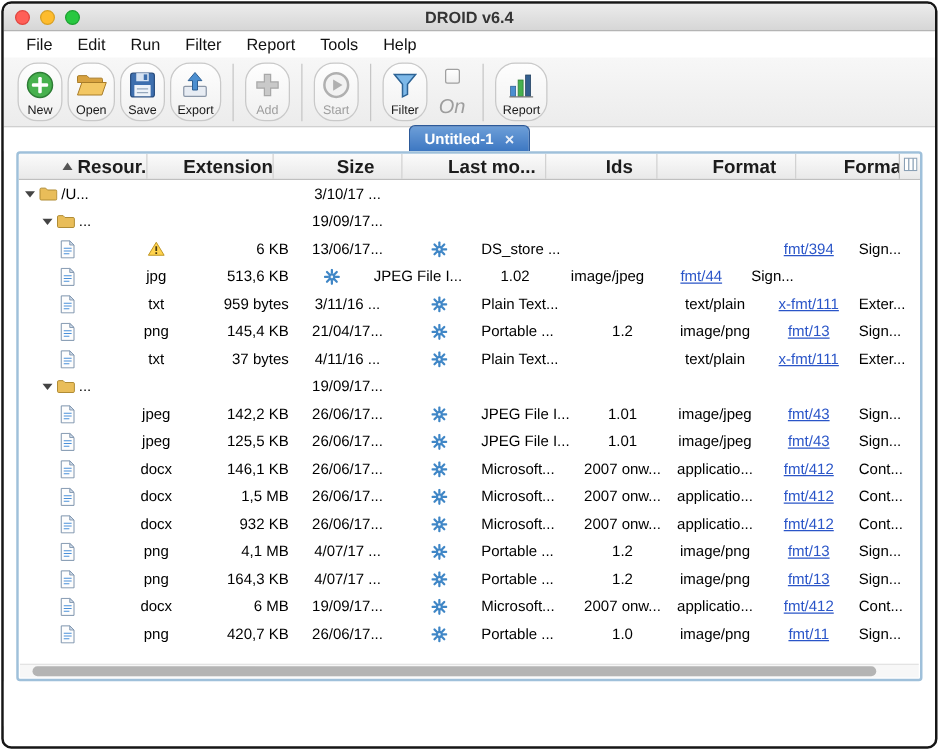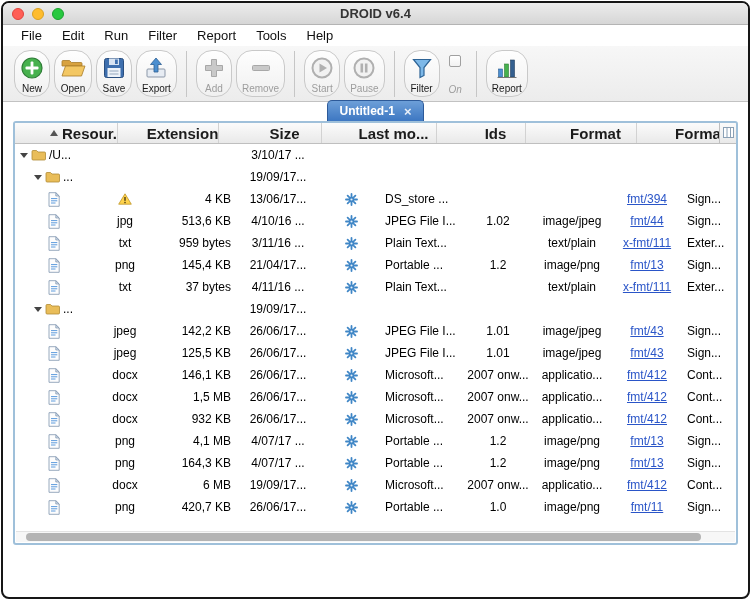--- a/index.html
+++ b/index.html
@@ -18,21 +18,21 @@
   .menu-item{font-size:13px;color:#111;padding:0 10px;cursor:default;}
   
   .toolbar{height:56px;background:linear-gradient(#f7f7f7,#ececec);border-bottom:1px solid #c2c2c2;display:flex;align-items:center;padding:0 9px;}
   .tbtn{display:flex;flex-direction:column;align-items:center;justify-content:space-between;height:47px;min-width:36px;padding:3px 5px 2px;border:1px solid #c9c9c9;border-radius:16px;background:linear-gradient(#fefefe,#f0f0f0);margin:0 2px;}
   .tbtn .lbl{font-size:10px;color:#1a1a1a;line-height:11px;white-space:nowrap;}
   .tbtn.disabled .lbl{color:#9d9d9d;}
   .ticon{height:27px;display:flex;align-items:center;}
   .tsep{width:1px;height:46px;background:#c6c6c6;margin:0 7px;}
   .tcheck{display:flex;flex-direction:column;align-items:center;justify-content:space-between;height:47px;padding:5px 2px 2px;margin:0 5px;}
   .cb{width:12px;height:12px;border:1px solid #a0a0a0;border-radius:2px;background:linear-gradient(#ffffff,#f1f1f1);}
-  .tcheck .lbl{font-size:10px;color:#9d9d9d;font-style:italic;}
+  .tcheck .lbl{font-size:16px;color:#9d9d9d;font-style:italic;}
   
   .tabstrip{height:19px;background:#fff;display:flex;justify-content:center;align-items:flex-end;}
   .tab{height:21px;display:flex;align-items:center;gap:9px;padding:0 12px;background:linear-gradient(#6d9fd8,var(--tab-accent,#3d77c2));border:1px solid #2d5a99;border-bottom:none;border-radius:5px 5px 0 0;color:#fff;font-size:12px;font-weight:bold;cursor:default;}
   .tab-close{font-size:13px;font-weight:bold;color:#eaf0f9;line-height:1;cursor:pointer;}
   
   .tablepanel{margin:0 10px;width:725px;height:424px;border:2px solid #9fc0da;border-radius:3px;background:#fff;position:relative;overflow:hidden;}
   .thead{height:21px;display:flex;background:linear-gradient(#fbfbfb,#e9e9e9);border-bottom:1px solid #bfbfbf;position:relative;}
   .th{display:flex;align-items:center;justify-content:center;font-size:15px;font-weight:bold;color:#1c1c1c;border-right:1px solid #d2d2d2;overflow:hidden;white-space:nowrap;padding:0 3px;flex:none;gap:4px;cursor:default;margin-left:29px;}
   .th.lft{justify-content:flex-start;padding-left:6px;}
   .sort-arrow{width:0;height:0;border-left:4px solid transparent;border-right:4px solid transparent;border-bottom:6px solid #555;flex:none;}
@@ -120,47 +120,29 @@
       </div>
       <div class="tsep"></div>
       <div class="tbtn disabled">
         <span class="ticon">
           <svg width="24" height="24" viewBox="0 0 24 24">
             <path d="M9.5 3.5 h5 v6 h6 v5 h-6 v6 h-5 v-6 h-6 v-5 h6 z" fill="#c9c9c9" stroke="#a8a8a8"></path>
           </svg>
         </span>
         <span class="lbl">Add</span>
       </div>
-      <div class="tbtn disabled">
-        <span class="ticon">
-          <svg width="24" height="24" viewBox="0 0 24 24">
-            <rect x="3.5" y="9.5" width="17" height="5" rx="1" fill="#c9c9c9" stroke="#a8a8a8"></rect>
-          </svg>
-        </span>
-        <span class="lbl">Remove</span>
-      </div>
       <div class="tsep"></div>
       <div class="tbtn disabled">
         <span class="ticon">
           <svg width="24" height="24" viewBox="0 0 24 24">
             <circle cx="12" cy="12" r="9.5" fill="#f2f2f2" stroke="#b0b0b0" stroke-width="2"></circle>
             <path d="M9.5 7.5 L17 12 L9.5 16.5 Z" fill="#b0b0b0"></path>
           </svg>
         </span>
         <span class="lbl">Start</span>
-      </div>
-      <div class="tbtn disabled">
-        <span class="ticon">
-          <svg width="24" height="24" viewBox="0 0 24 24">
-            <circle cx="12" cy="12" r="9.5" fill="#f2f2f2" stroke="#b0b0b0" stroke-width="2"></circle>
-            <rect x="8.5" y="7.5" width="2.6" height="9" fill="#b0b0b0"></rect>
-            <rect x="12.9" y="7.5" width="2.6" height="9" fill="#b0b0b0"></rect>
-          </svg>
-        </span>
-        <span class="lbl">Pause</span>
       </div>
       <div class="tsep"></div>
       <div class="tbtn">
         <span class="ticon">
           <svg width="24" height="24" viewBox="0 0 24 24">
             <path d="M3.5 3.5 L20.5 3.5 L14 11.5 L14 19.5 L10 21.5 L10 11.5 Z" fill="#7db8e8" stroke="#2d6395" stroke-width="1.2"></path>
           </svg>
         </span>
         <span class="lbl">Filter</span>
       </div>
@@ -285,21 +267,21 @@
           </div>
           <div class="td c1 ctr">
             <span class="ricon">
               <svg width="14" height="12" viewBox="0 0 14 12">
                 <path d="M7 0.8 L13.3 11.2 L0.7 11.2 Z" fill="#ffd34d" stroke="#bf9626" stroke-width="0.8"></path>
                 <rect x="6.3" y="4" width="1.4" height="3.8" fill="#4a3a10"></rect>
                 <rect x="6.3" y="8.8" width="1.4" height="1.4" fill="#4a3a10"></rect>
               </svg>
             </span>
           </div>
-          <div class="td c2 rgt">4 KB</div>
+          <div class="td c2 rgt">6 KB</div>
           <div class="td c3 ctr">13/06/17...</div>
           <div class="td c4 ctr">
             <span class="ricon">
               <svg width="13" height="13" viewBox="0 0 16 16">
                 <g stroke="#3f86c6" stroke-width="2.2" stroke-linecap="round">
                   <line x1="8" y1="1.2" x2="8" y2="4"></line>
                   <line x1="8" y1="12" x2="8" y2="14.8"></line>
                   <line x1="1.2" y1="8" x2="4" y2="8"></line>
                   <line x1="12" y1="8" x2="14.8" y2="8"></line>
                   <line x1="3.2" y1="3.2" x2="5.1" y2="5.1"></line>
@@ -327,21 +309,20 @@
                 <path d="M1 0.7 L7.8 0.7 L11.2 4 L11.2 14.3 L1 14.3 Z" fill="#fdfdfd" stroke="#7e94ad" stroke-width="0.8"></path>
                 <path d="M7.8 0.7 L7.8 4 L11.2 4 Z" fill="#cfdcea" stroke="#7e94ad" stroke-width="0.7"></path>
                 <line x1="3" y1="6.6" x2="9.3" y2="6.6" stroke="#4a90d9" stroke-width="0.9"></line>
                 <line x1="3" y1="8.8" x2="9.3" y2="8.8" stroke="#4a90d9" stroke-width="0.9"></line>
                 <line x1="3" y1="11" x2="7.5" y2="11" stroke="#4a90d9" stroke-width="0.9"></line>
               </svg>
             </span>
           </div>
           <div class="td c1 ctr">jpg</div>
           <div class="td c2 rgt">513,6 KB</div>
-          <div class="td c3 ctr">4/10/16 ...</div>
           <div class="td c4 ctr">
             <span class="ricon">
               <svg width="13" height="13" viewBox="0 0 16 16">
                 <g stroke="#3f86c6" stroke-width="2.2" stroke-linecap="round">
                   <line x1="8" y1="1.2" x2="8" y2="4"></line>
                   <line x1="8" y1="12" x2="8" y2="14.8"></line>
                   <line x1="1.2" y1="8" x2="4" y2="8"></line>
                   <line x1="12" y1="8" x2="14.8" y2="8"></line>
                   <line x1="3.2" y1="3.2" x2="5.1" y2="5.1"></line>
                   <line x1="10.9" y1="10.9" x2="12.8" y2="12.8"></line>

